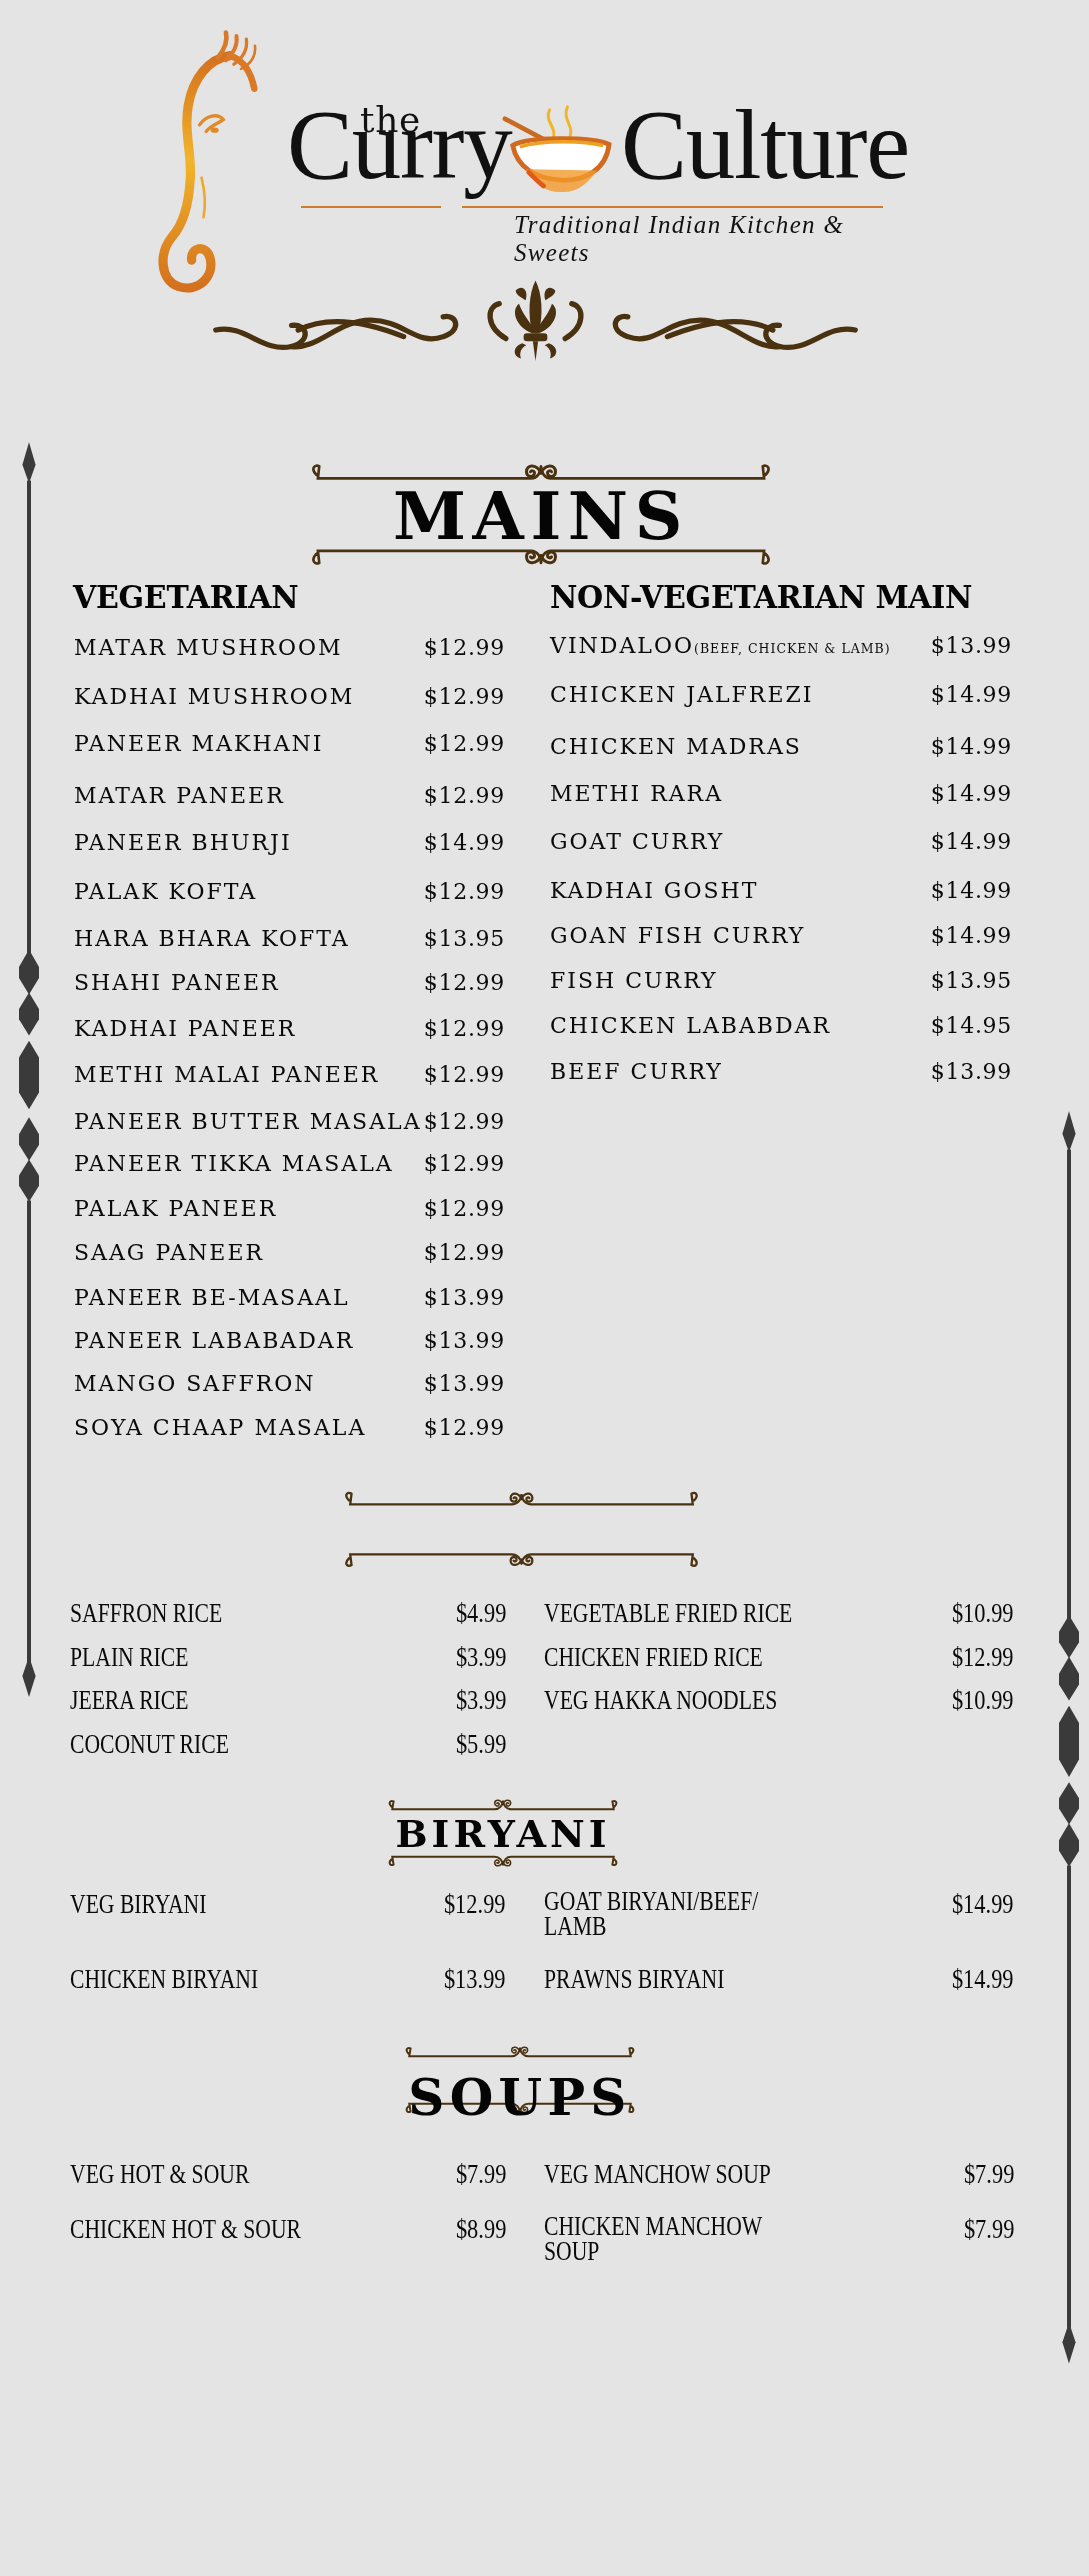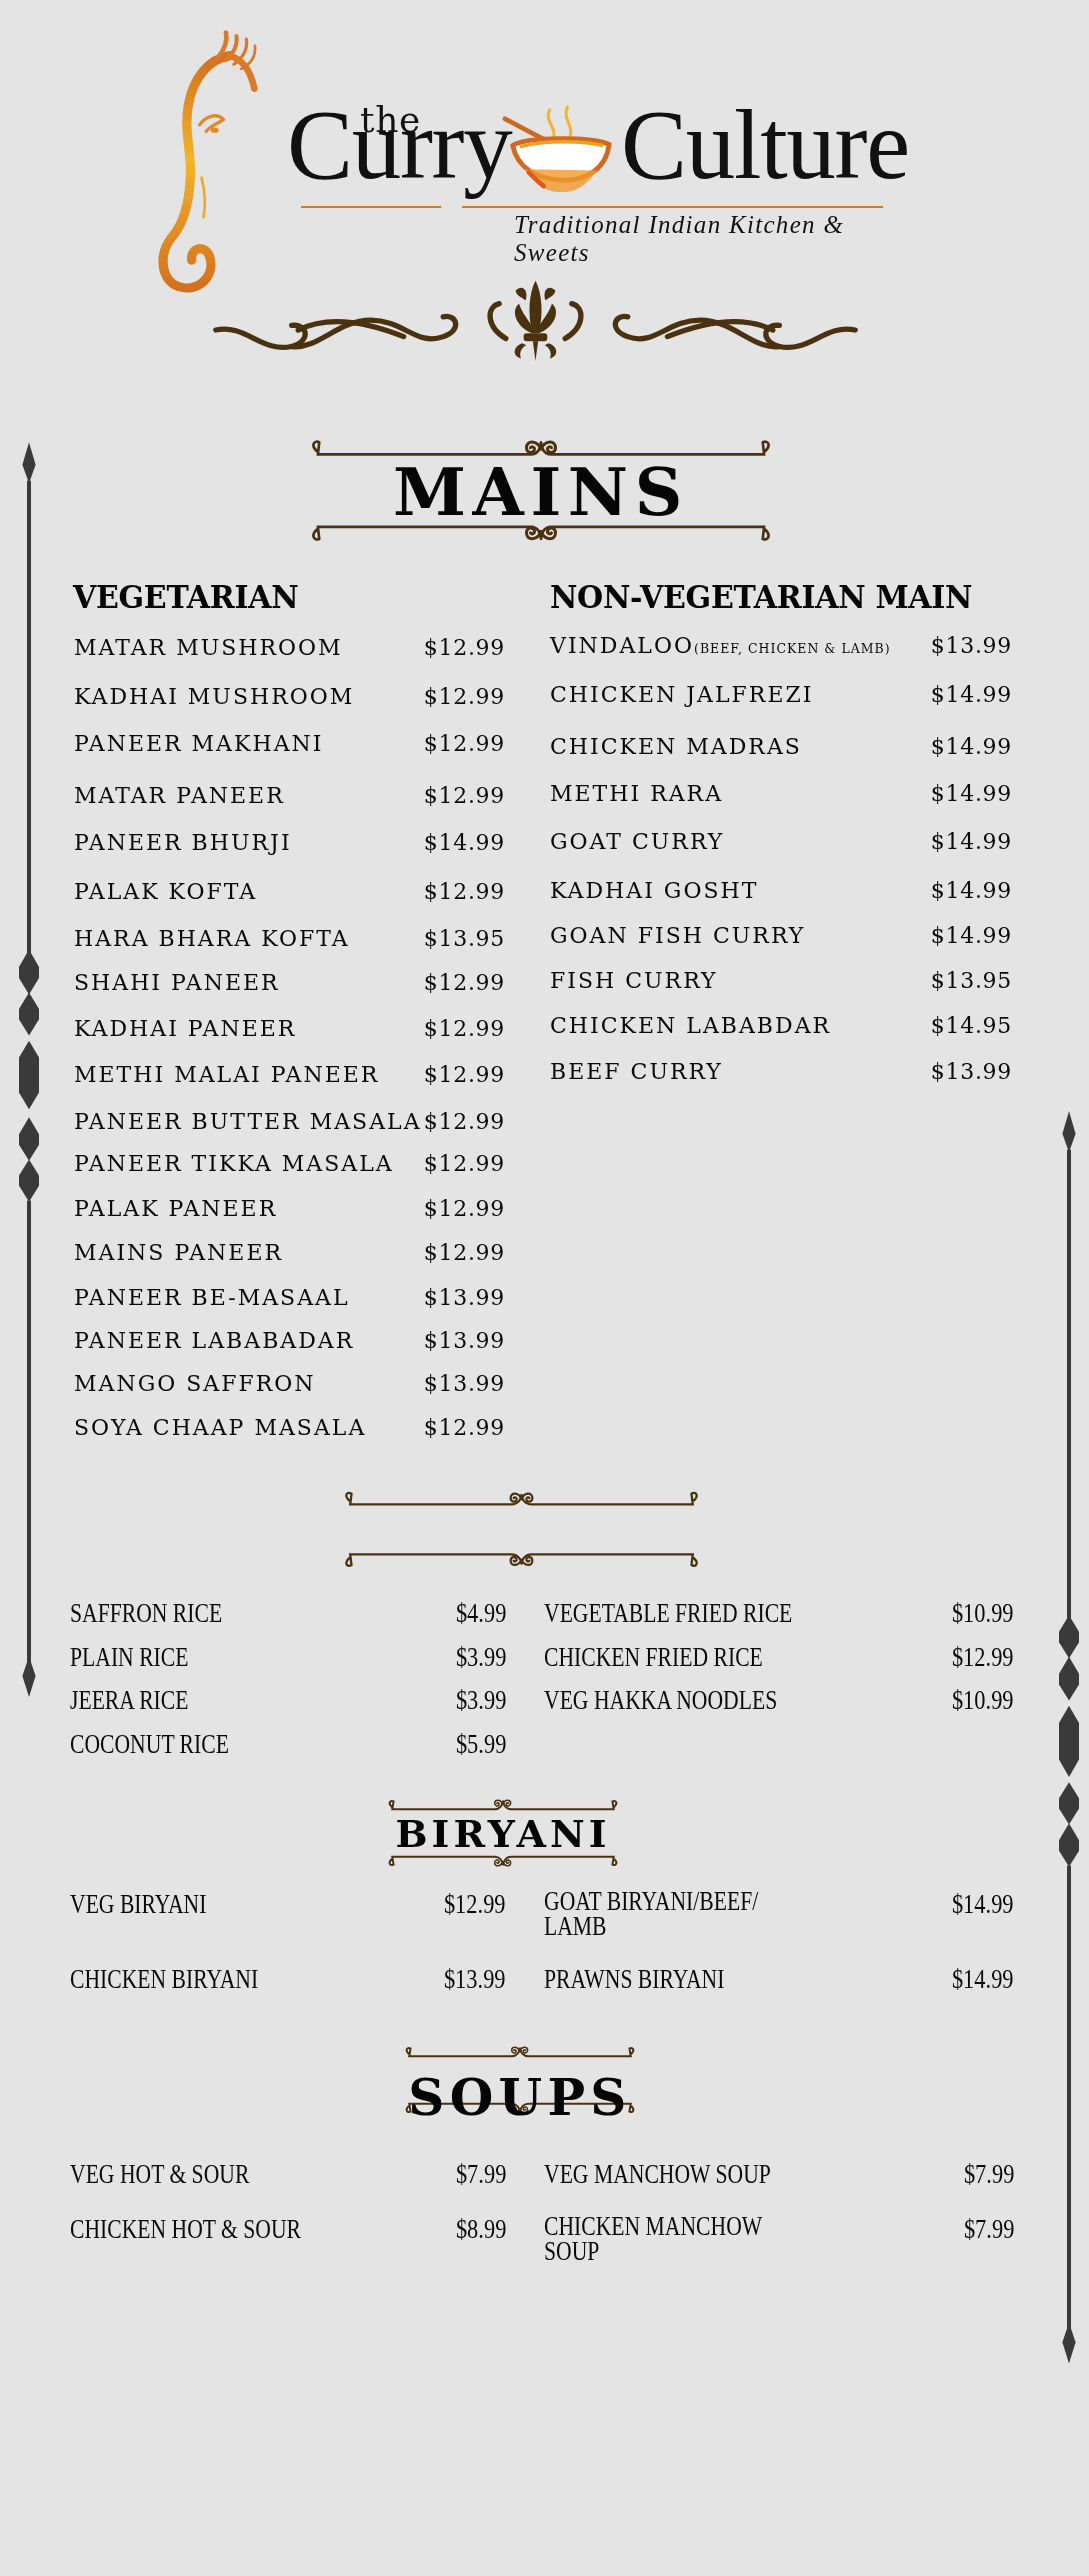--- a/index.html
+++ b/index.html
@@ -146,21 +146,21 @@
     <polygon points="15,765 35,798 15,830 -5,798"></polygon>
     <polygon points="15,828 35,862 15,894 -5,862"></polygon>
     <polygon points="15,902 46,956 15,1010 -16,956"></polygon>
     <polygon points="15,1018 35,1050 15,1082 -5,1050"></polygon>
     <polygon points="15,1080 35,1114 15,1146 -5,1114"></polygon>
     <rect x="12" y="1144" width="6" height="700"></rect>
     <polygon points="15,1836 25,1866 15,1898 5,1866"></polygon>
   </g>
 </svg>
 
-<div class="sec-head" style="left:310px;top:416px;width:462px;height:142px">
+<div class="sec-head" style="left:310px;top:440px;width:462px;height:142px">
   <svg class="frame-svg" style="top:0" width="462" height="142" viewBox="0 0 700 215">
     <g fill="none" stroke="#4a3210" stroke-width="4" stroke-linecap="round">
       <path d="M10,53 C0,43 8,36 14,40 L12,58 L335,58 C345,58 350,48 350,40"></path>
       <path d="M690,53 C700,43 692,36 686,40 L688,58 L365,58 C355,58 350,48 350,40"></path>
       <path d="M10,172 C0,182 8,190 14,186 L12,168 L335,168 C345,168 350,178 350,186"></path>
       <path d="M690,172 C700,182 692,190 686,186 L688,168 L365,168 C355,168 350,178 350,186"></path>
     </g>
     <use href="#swirl-pair" transform="translate(350,50)"></use>
     <use href="#swirl-pair" transform="translate(350,175) scale(1,-1)"></use>
   </svg>
@@ -216,21 +216,21 @@
     </div>
   <div class="item" style="left:74px;top:1151px;width:431px">
       <span class="name">PANEER TIKKA MASALA</span>
       <span class="price">$12.99</span>
     </div>
   <div class="item" style="left:74px;top:1196px;width:431px">
       <span class="name">PALAK PANEER</span>
       <span class="price">$12.99</span>
     </div>
   <div class="item" style="left:74px;top:1240px;width:431px">
-      <span class="name">MAINS PANEER</span>
+      <span class="name">SAAG PANEER</span>
       <span class="price">$12.99</span>
     </div>
   <div class="item" style="left:74px;top:1285px;width:431px">
       <span class="name">PANEER BE-MASAAL</span>
       <span class="price">$13.99</span>
     </div>
   <div class="item" style="left:74px;top:1328px;width:431px">
       <span class="name">PANEER LABABADAR</span>
       <span class="price">$13.99</span>
     </div>

